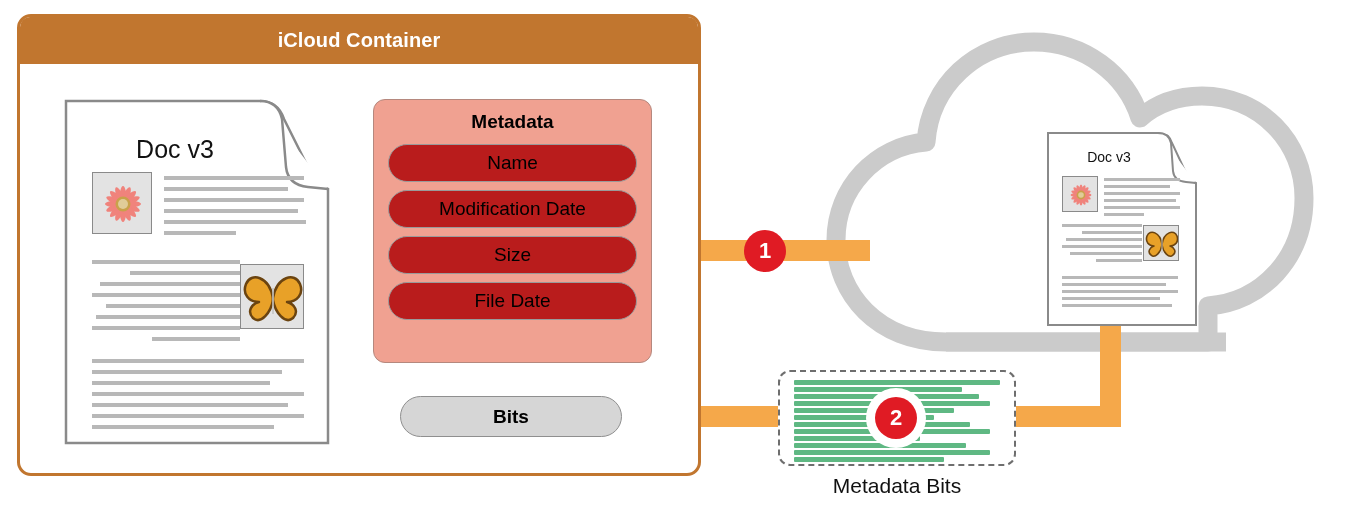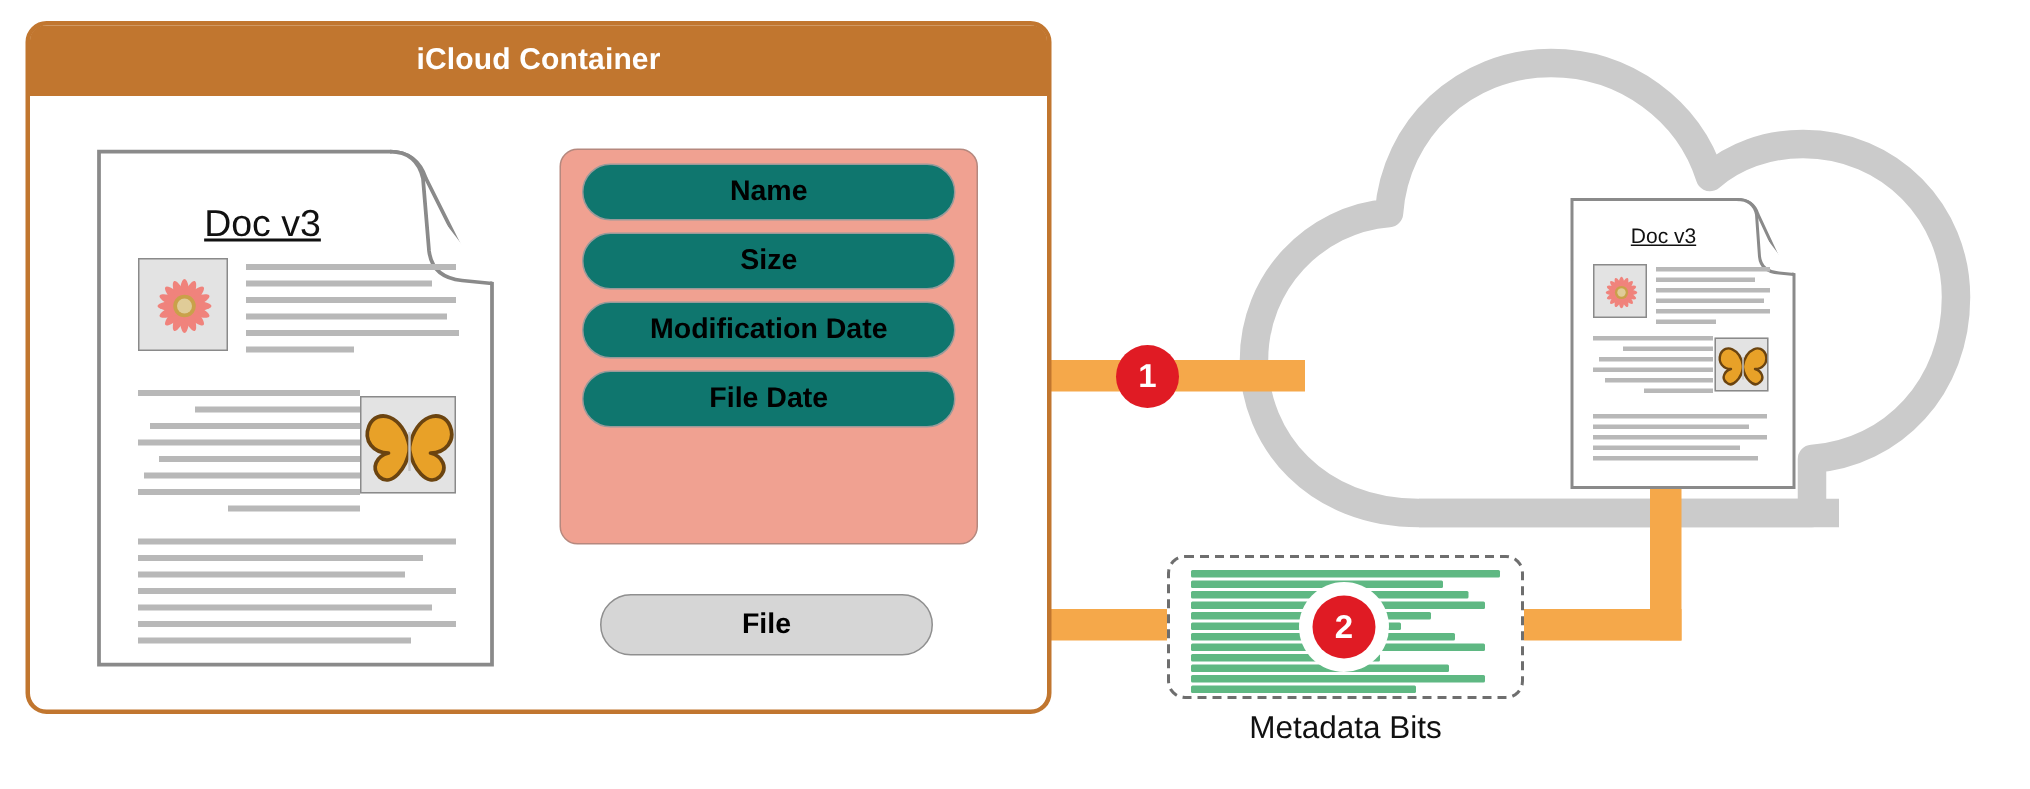--- a/index.html
+++ b/index.html
@@ -28,21 +28,20 @@
     color: #ffffff; font-size: 20px; font-weight: bold;
     letter-spacing: .1px;
   }
 
   
   .doc { position: absolute; }
   .doc-title {
     position: absolute;
     color: #111; text-align: center;
     white-space: nowrap;
-    text-decoration: underline;
   }
   .txt-line { position: absolute; background: #B8B8B8; }
   .photo {
     position: absolute;
     background: #E3E3E3;
     border: 1px solid #8A8A8A;
     overflow: hidden;
   }
 
   
@@ -60,25 +59,25 @@
     border: 1px solid #B5887E;
     border-radius: 12px;
     padding: 9px 14px 12px 14px;
   }
   .metadata-title {
     text-align: center; font-size: 19px; font-weight: bold;
     color: #000; margin-bottom: 9px; line-height: 26px;
   }
   .meta-pill {
     height: 38px; margin-bottom: 8px;
-    background: #0f766e;
+    background: #b91c1c;
     border: 1.5px solid #9A9A9A;
     border-radius: 19px;
     display: flex; align-items: center; justify-content: center;
-    font-size: 19px; color: #000; font-weight: bold;
+    font-size: 19px; color: #000;
   }
   .meta-pill:last-child { margin-bottom: 0; }
 
   
   .data-pill {
     position: absolute; left: 400px; top: 396px;
     width: 222px; height: 41px;
     background: #D6D6D6;
     border: 1.5px solid #8F8F8F;
     border-radius: 21px;
@@ -215,27 +214,28 @@
     <div class="txt-line" style="left:28px; top:260px; width:212px; height:4px;"></div>
     <div class="txt-line" style="left:28px; top:271px; width:190px; height:4px;"></div>
     <div class="txt-line" style="left:28px; top:282px; width:178px; height:4px;"></div>
     <div class="txt-line" style="left:28px; top:293px; width:212px; height:4px;"></div>
     <div class="txt-line" style="left:28px; top:304px; width:196px; height:4px;"></div>
     <div class="txt-line" style="left:28px; top:315px; width:212px; height:4px;"></div>
     <div class="txt-line" style="left:28px; top:326px; width:182px; height:4px;"></div>
   </div>
 
   <div class="metadata-panel">
+    <div class="metadata-title">Metadata</div>
     <div class="meta-pill">Name</div>
+    <div class="meta-pill">Modification Date</div>
     <div class="meta-pill">Size</div>
-    <div class="meta-pill">Modification Date</div>
     <div class="meta-pill">File Date</div>
   </div>
 
-  <div class="data-pill">File</div>
+  <div class="data-pill">Bits</div>
 
   <div class="doc" id="doc-cloud">
     <svg width="152" height="196" viewBox="0 0 152 196" style="position:absolute;left:0;top:0;">
       <path d="M 2 2 L 112 2 Q 123 2 126 12 L 140 42 Q 145 51 150 52 L 150 194 L 2 194 Z" fill="#ffffff" stroke="#8A8A8A" stroke-width="2"></path>
       <path d="M 112 2 Q 123 2 125 12 L 127 40 Q 128 50 140 51 L 150 52" fill="#ffffff" stroke="#8A8A8A" stroke-width="2"></path>
     </svg>
     <div class="doc-title">Doc v3</div>
 
     <div class="photo" style="left:16px; top:45px; width:36px; height:36px;">
       <svg viewBox="0 0 36 36" width="36" height="36">

